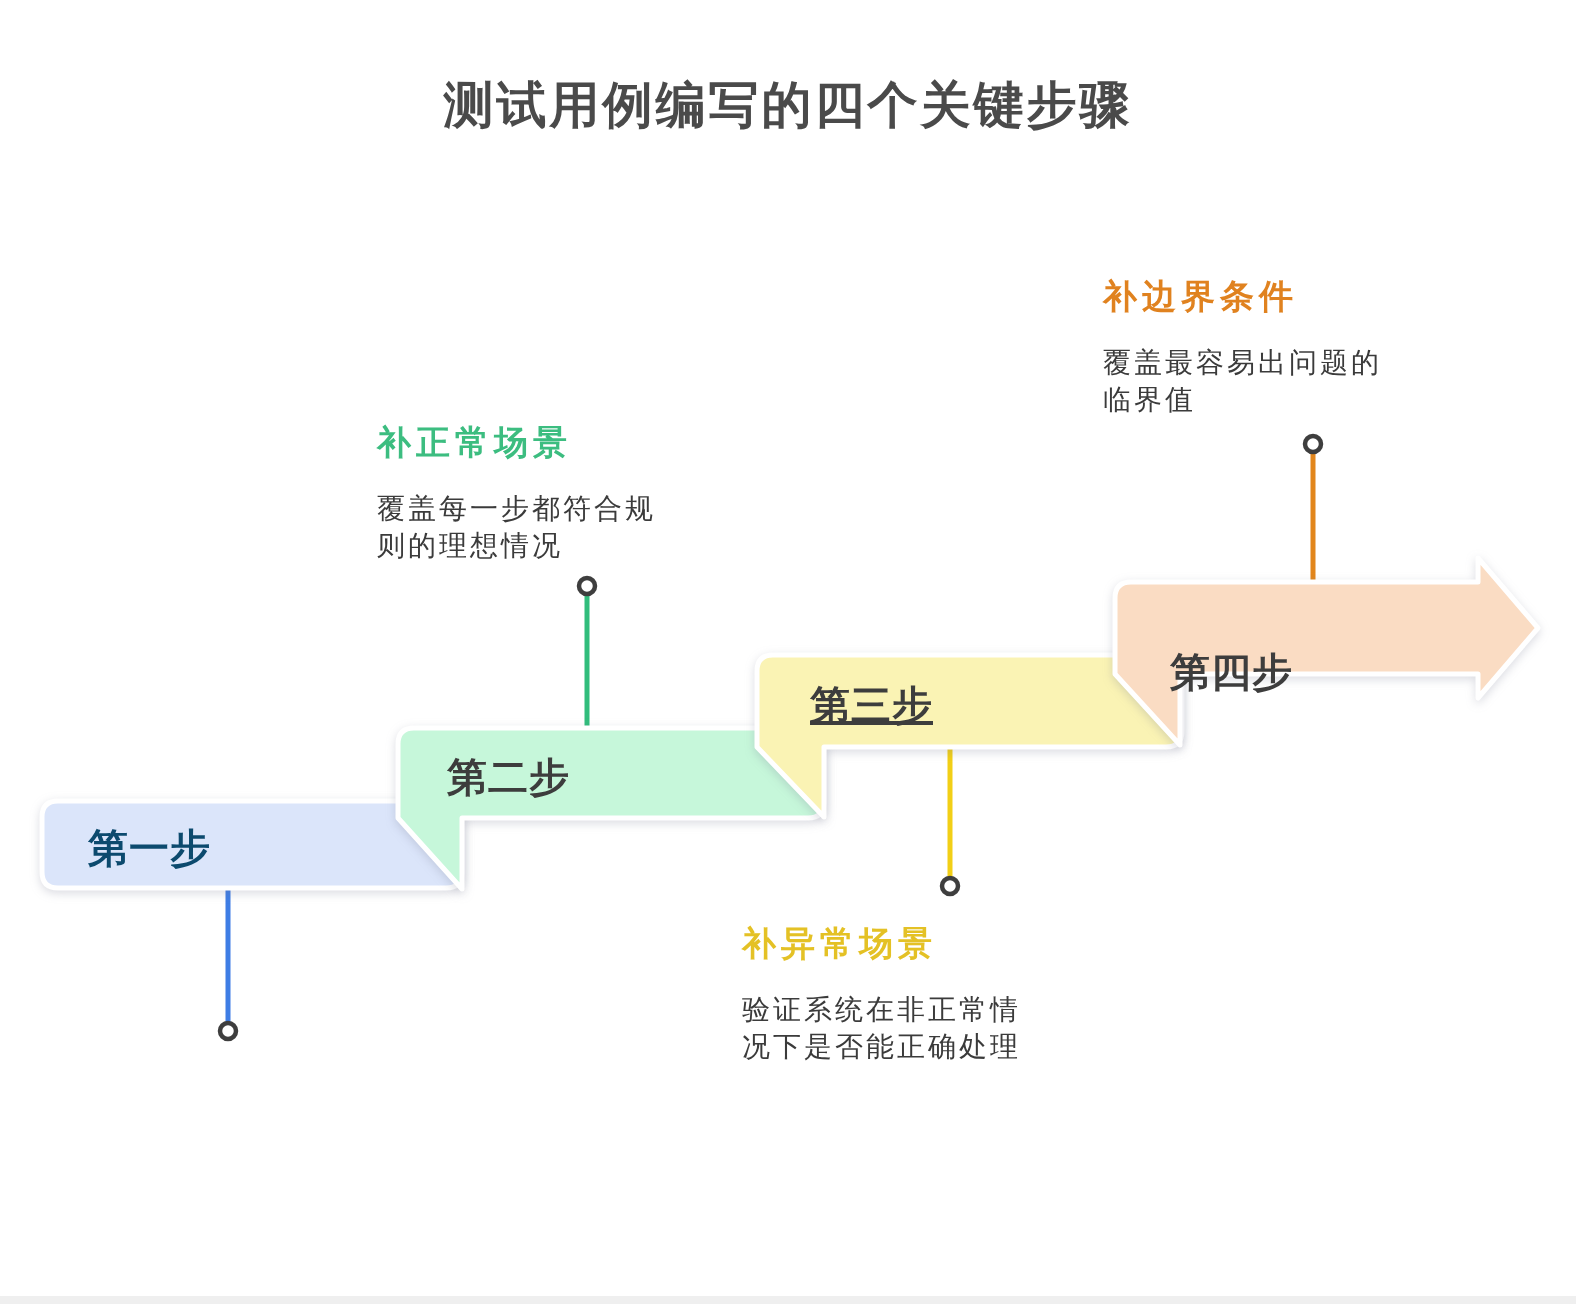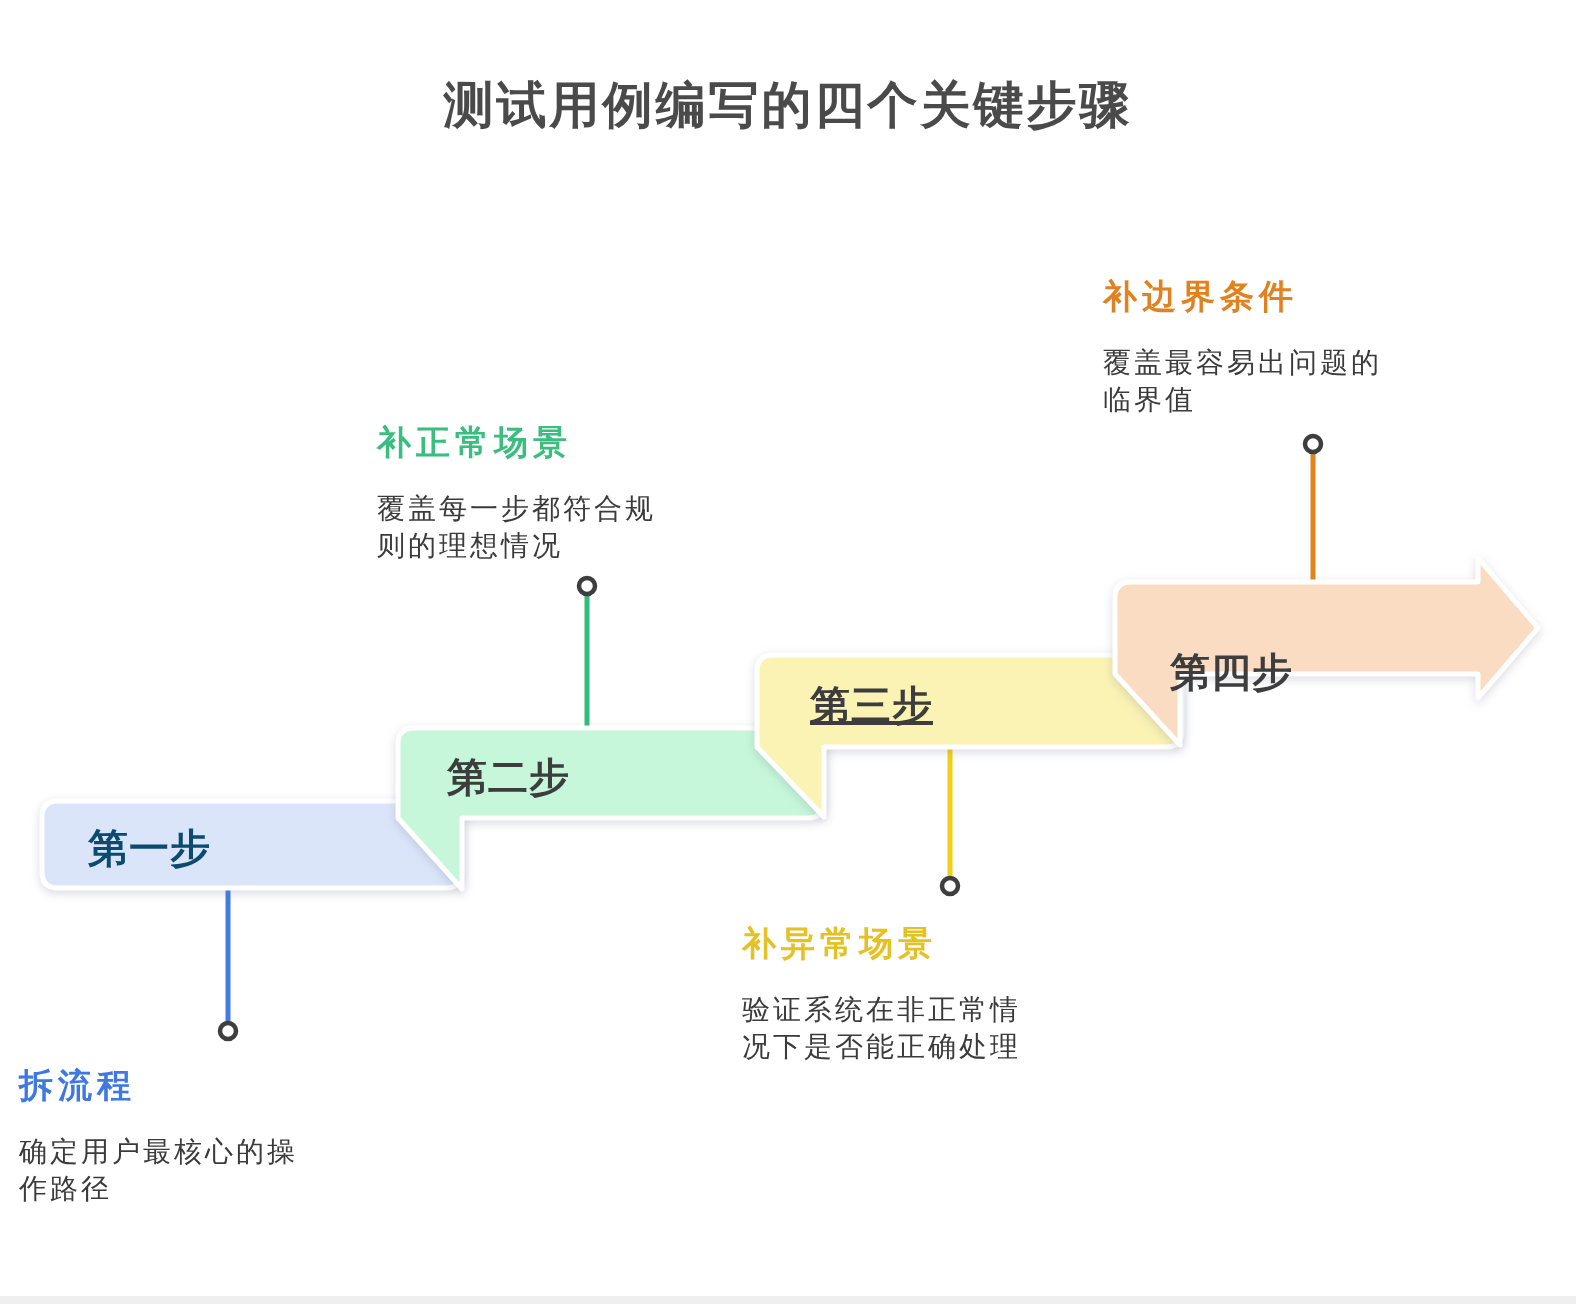--- a/index.html
+++ b/index.html
@@ -105,24 +105,20 @@
     <circle class="conn-dot" cx="587" cy="586" r="8" stroke="#3e3e3e"></circle>
     <circle class="conn-dot" cx="950" cy="886" r="8" stroke="#3e3e3e"></circle>
     <circle class="conn-dot" cx="1313" cy="444" r="8" stroke="#3e3e3e"></circle>
   </svg>
 
   <div class="step-label" style="left: 88px; top: 821px; color: #0c4a6e;">第一步</div>
   <div class="step-label" style="left: 447px; top: 750px; color: rgb(61, 61, 61);">第二步</div>
   <div class="step-label" style="left: 810px; top: 678px; color: rgb(61, 61, 61); text-decoration: underline;">第三步</div>
   <div class="step-label" style="left: 1170px; top: 605px; color: rgb(61, 61, 61); margin-top: 40px;">第四步</div>
 
-  <div class="annotation" style="left:229px; top:1063px;">
-    <div class="annotation-title" style="color: rgb(62, 120, 224);">拆流程</div>
-    <p class="annotation-desc" style="color: rgb(59, 59, 59);"><span>确定用户最核心的操</span><br><span>作路径</span></p>
-  </div>
 
   <div class="annotation" style="left:952px; top:921px;">
     <div class="annotation-title" style="color: rgb(228, 193, 37);">补异常场景</div>
     <p class="annotation-desc" style="color: rgb(59, 59, 59);"><span>验证系统在非正常情</span><br><span>况下是否能正确处理</span></p>
   </div>
 
   <div class="annotation" style="left:587px; top:420px;">
     <div class="annotation-title" style="color: rgb(60, 189, 128);">补正常场景</div>
     <p class="annotation-desc" style="color: rgb(59, 59, 59);"><span>覆盖每一步都符合规</span><br><span>则的理想情况</span></p>
   </div>

